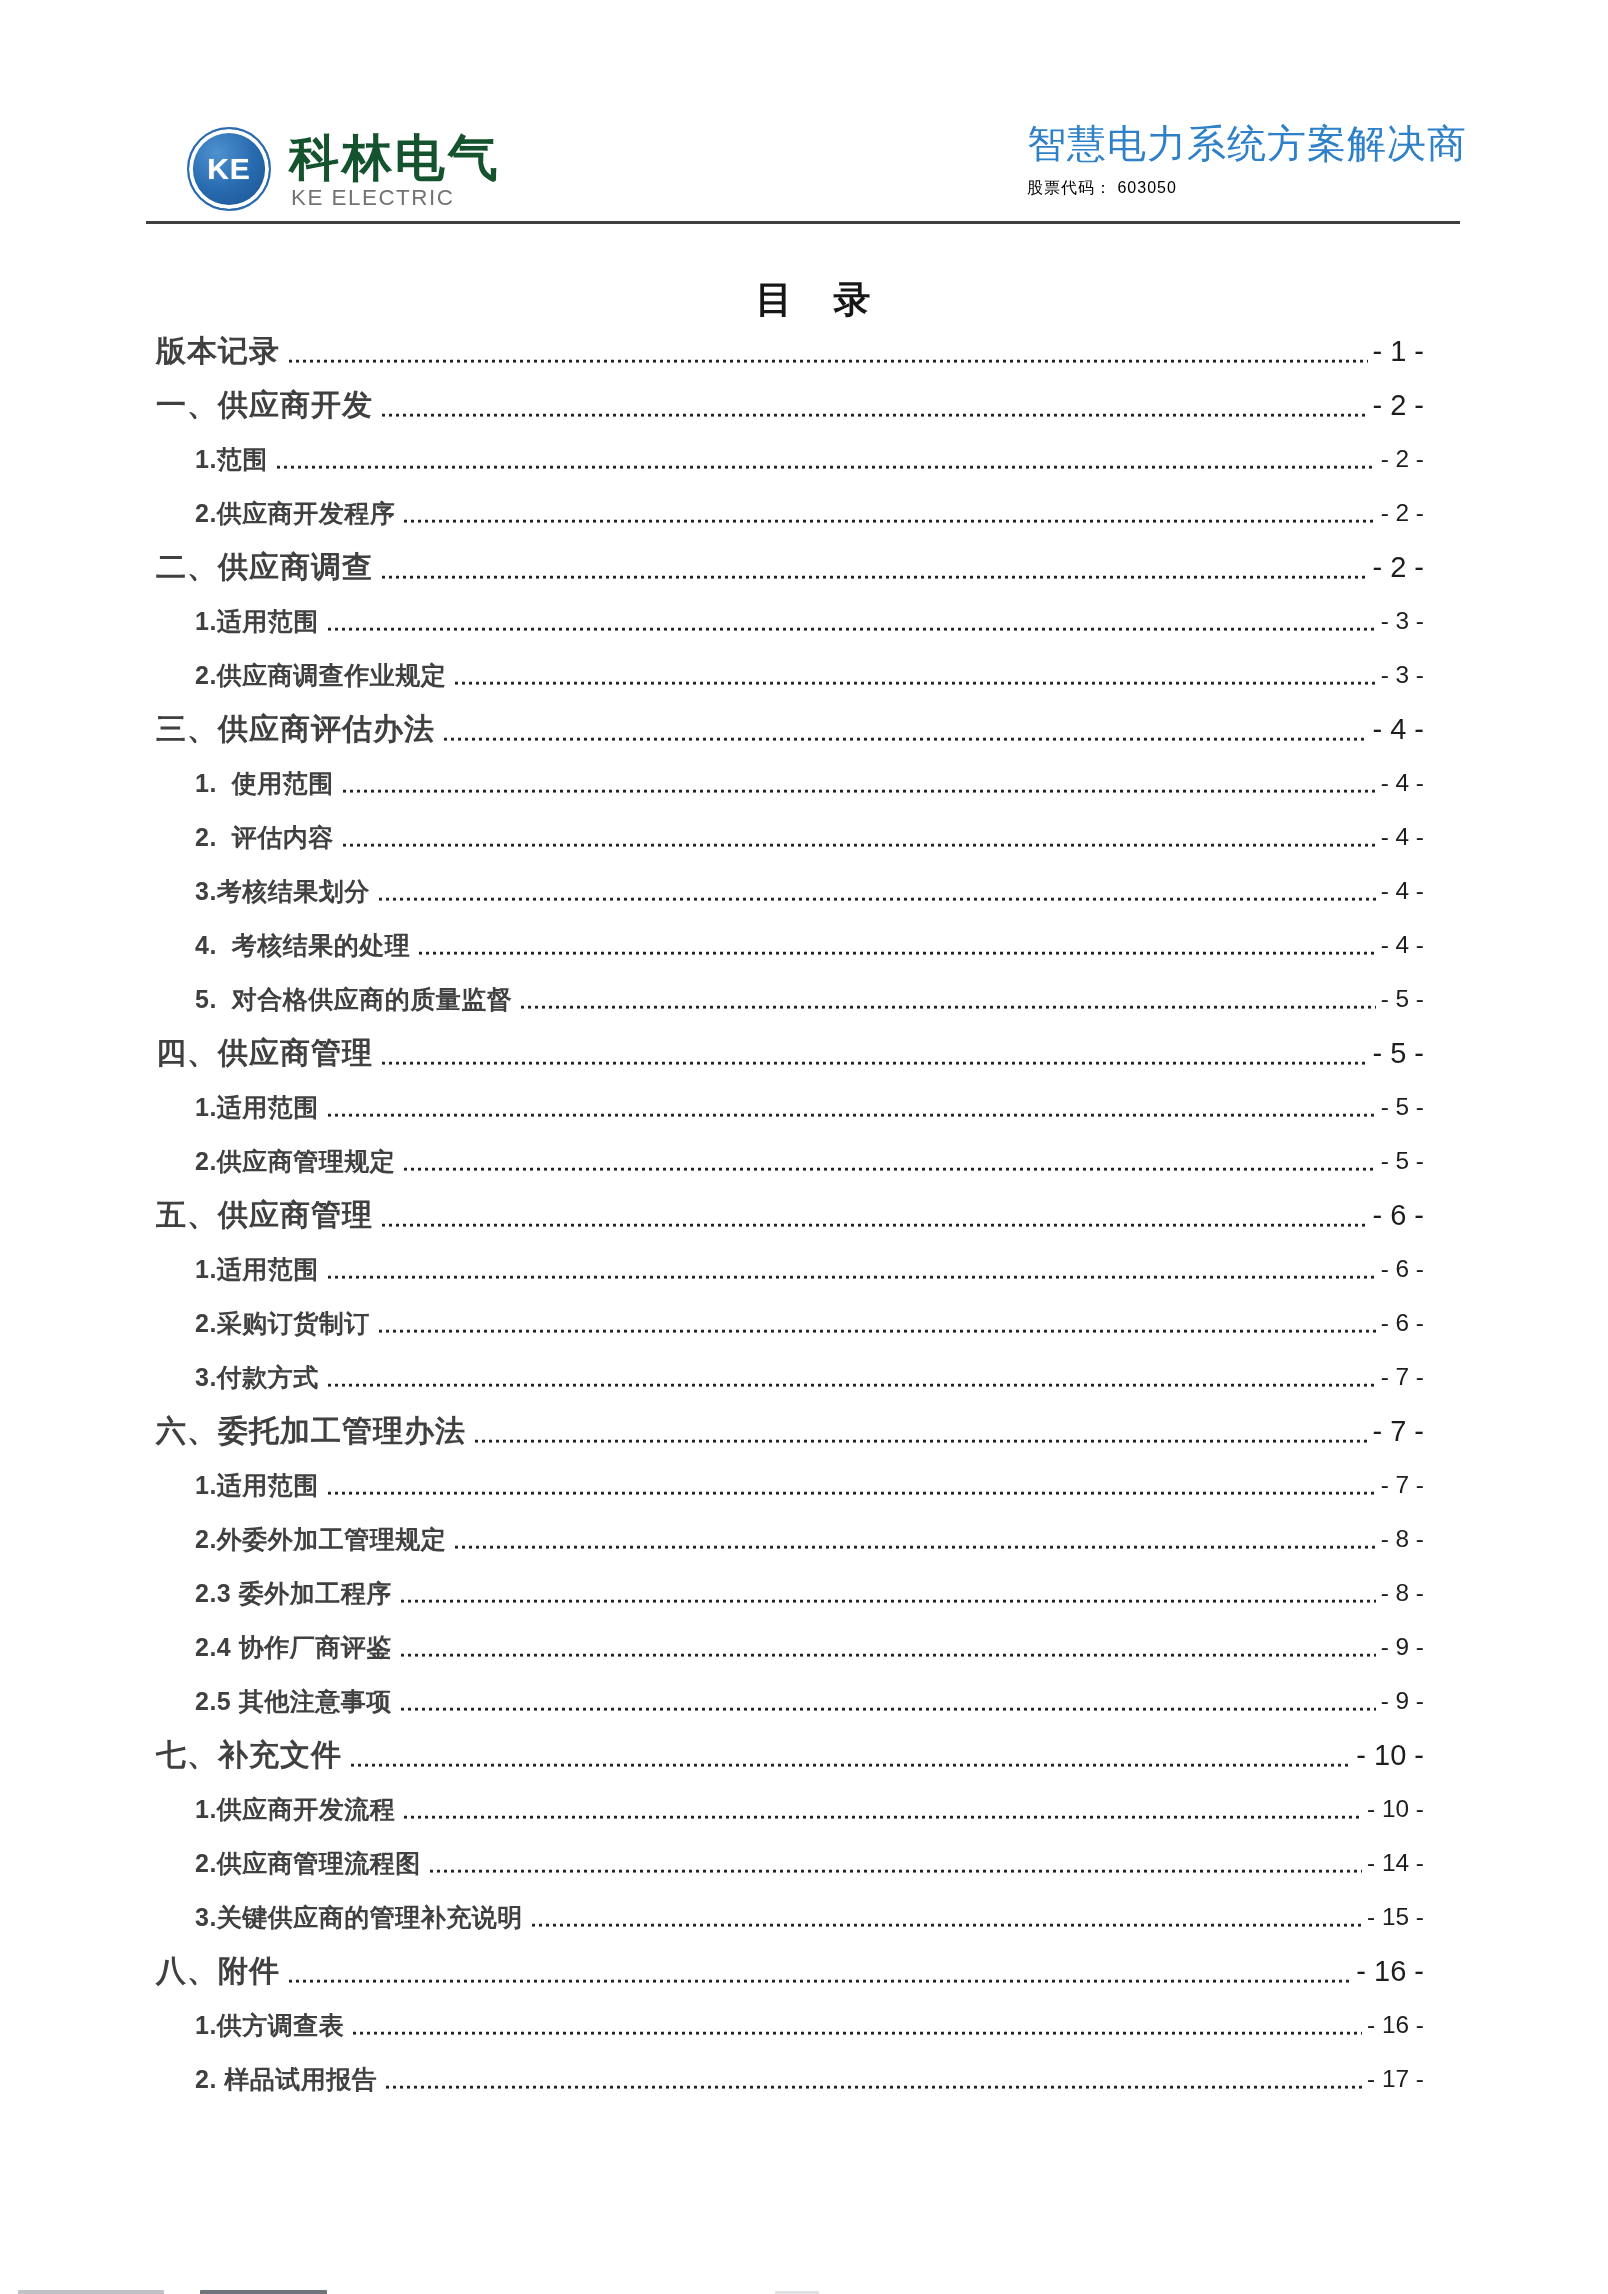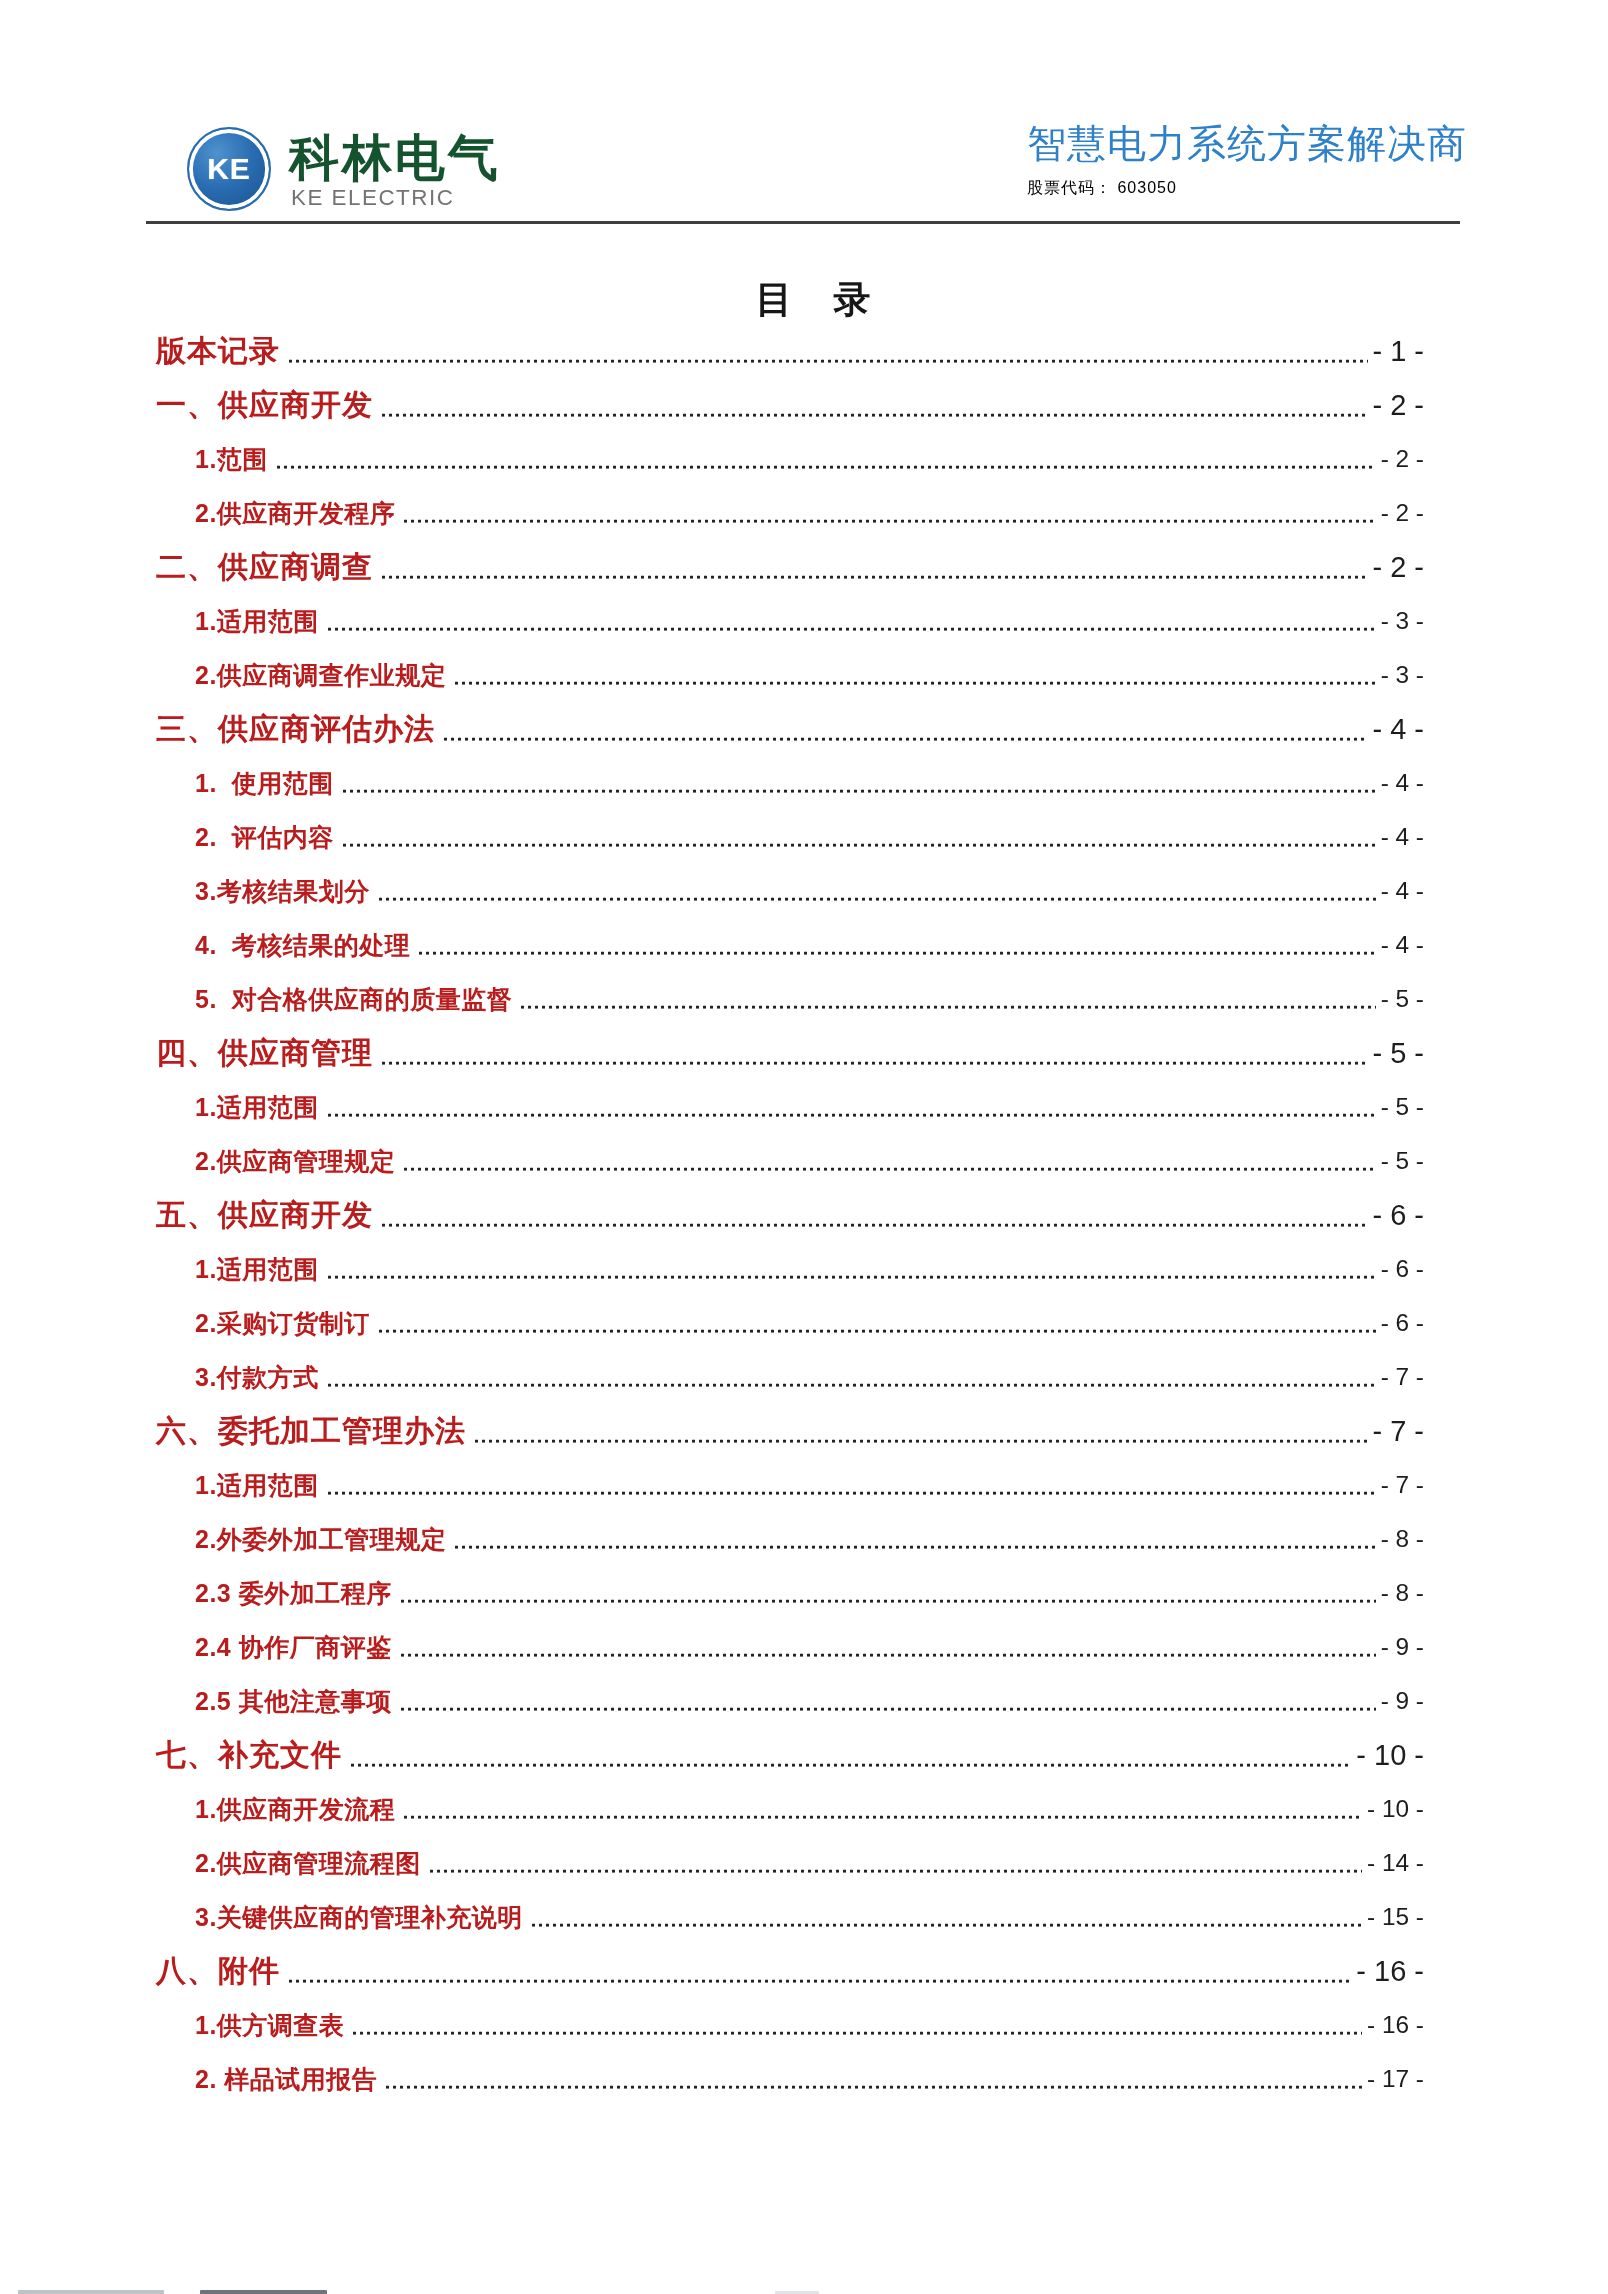--- a/index.html
+++ b/index.html
@@ -58,21 +58,21 @@
 
   
   .toc{
     position:absolute;left:156px;top:324px;width:1268px;
   }
   .toc-row{
     display:flex;align-items:center;height:54px;
   }
   .toc-row.level-2{padding-left:39px;}
   .toc-label{
-    white-space:pre;font-weight:700;color:#b91c1c;flex:0 0 auto;
+    white-space:pre;font-weight:700;color:#404040;flex:0 0 auto;
   }
   .level-1 .toc-label{font-size:30px;letter-spacing:1px;}
   .level-2 .toc-label{font-size:25px;letter-spacing:0.5px;}
   .toc-dots{
     flex:1 1 auto;height:4.9px;margin:0 4.9px 0 6.8px;
     background-image:radial-gradient(circle, #232323 1.6px, transparent 2px);
     background-size:7px 4.9px;
     background-position:left center;
     background-repeat:repeat-x;
     transform:translateY(9.8px);
@@ -202,21 +202,21 @@
     <span class="toc-page">- 5 -</span>
   </div>
 
   <div class="toc-row level-2">
     <span class="toc-label">2.供应商管理规定</span>
     <span class="toc-dots"></span>
     <span class="toc-page">- 5 -</span>
   </div>
 
   <div class="toc-row level-1">
-    <span class="toc-label">五、供应商开发</span>
+    <span class="toc-label">五、供应商管理</span>
     <span class="toc-dots"></span>
     <span class="toc-page">- 6 -</span>
   </div>
 
   <div class="toc-row level-2">
     <span class="toc-label">1.适用范围</span>
     <span class="toc-dots"></span>
     <span class="toc-page">- 6 -</span>
   </div>
 

